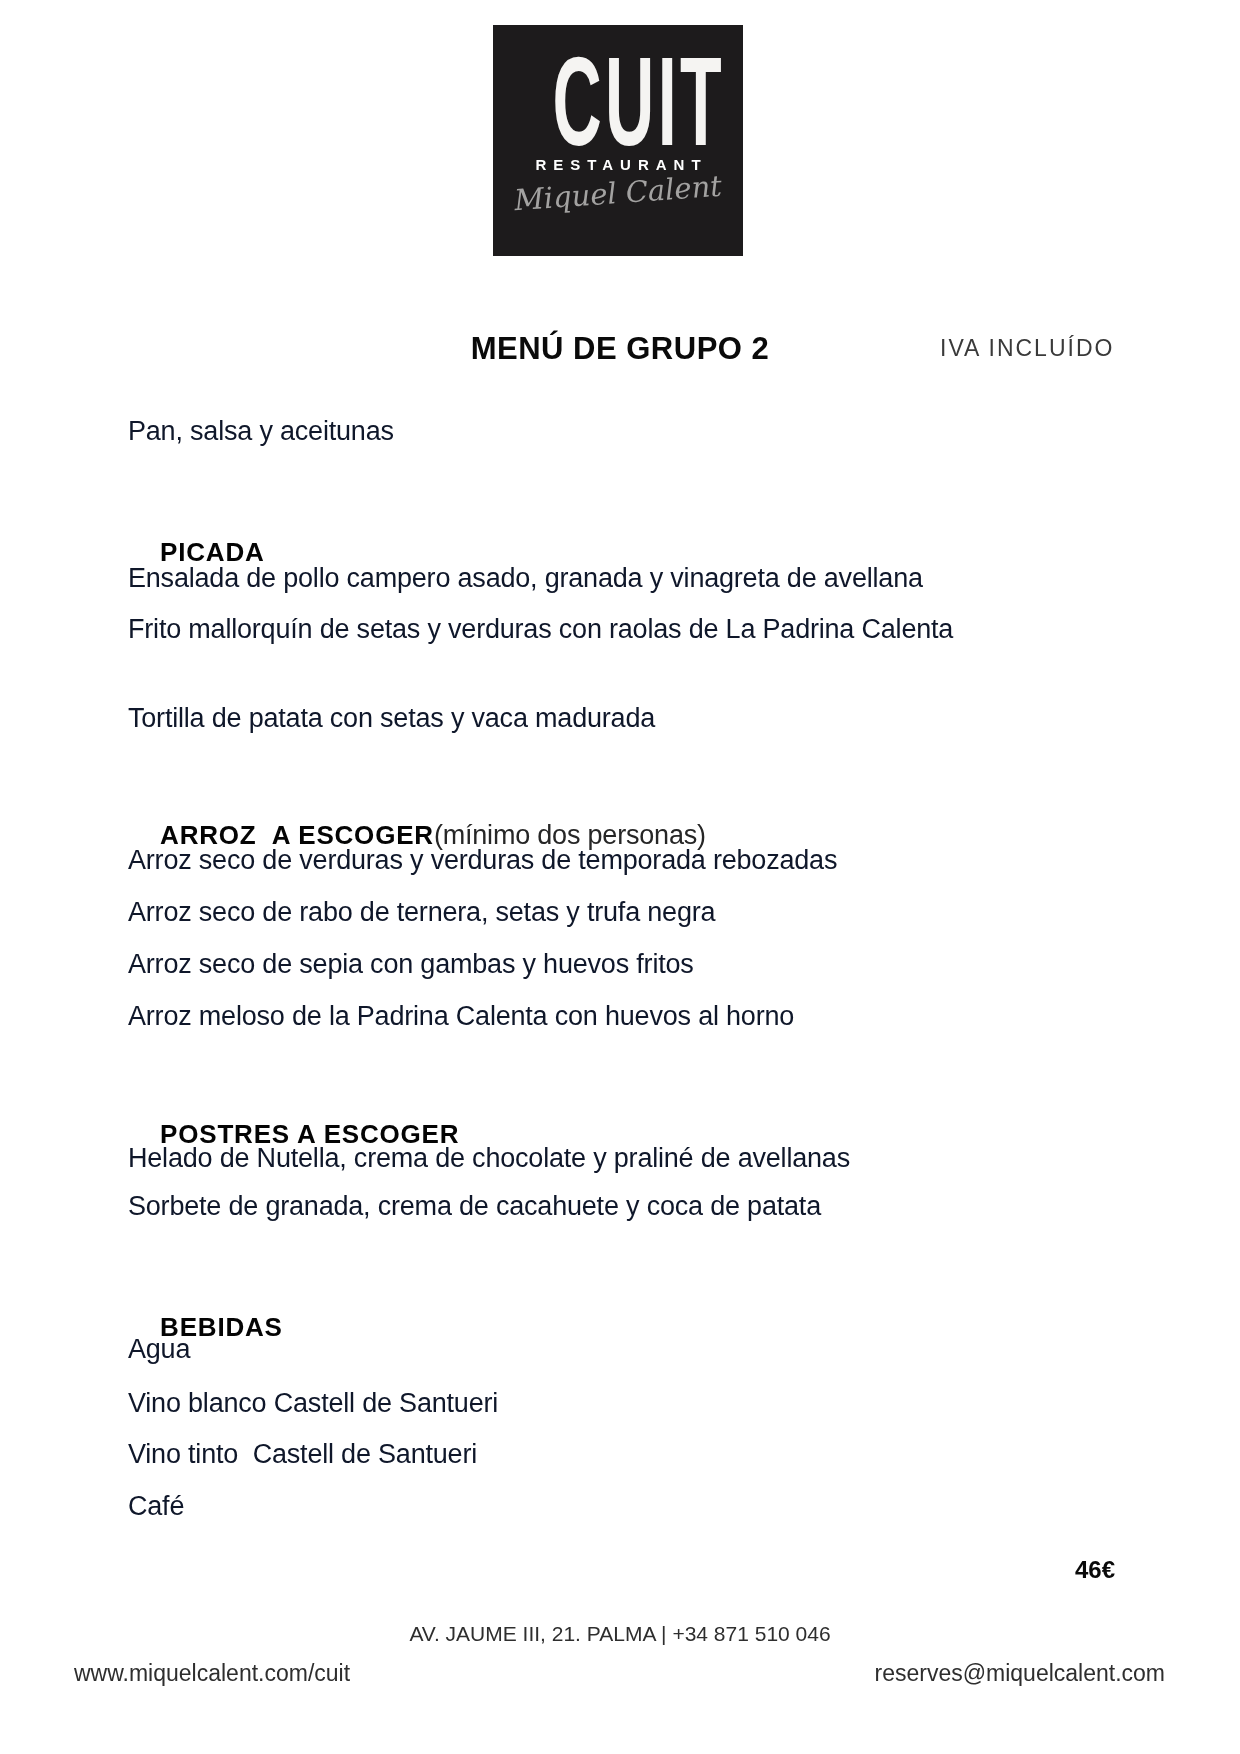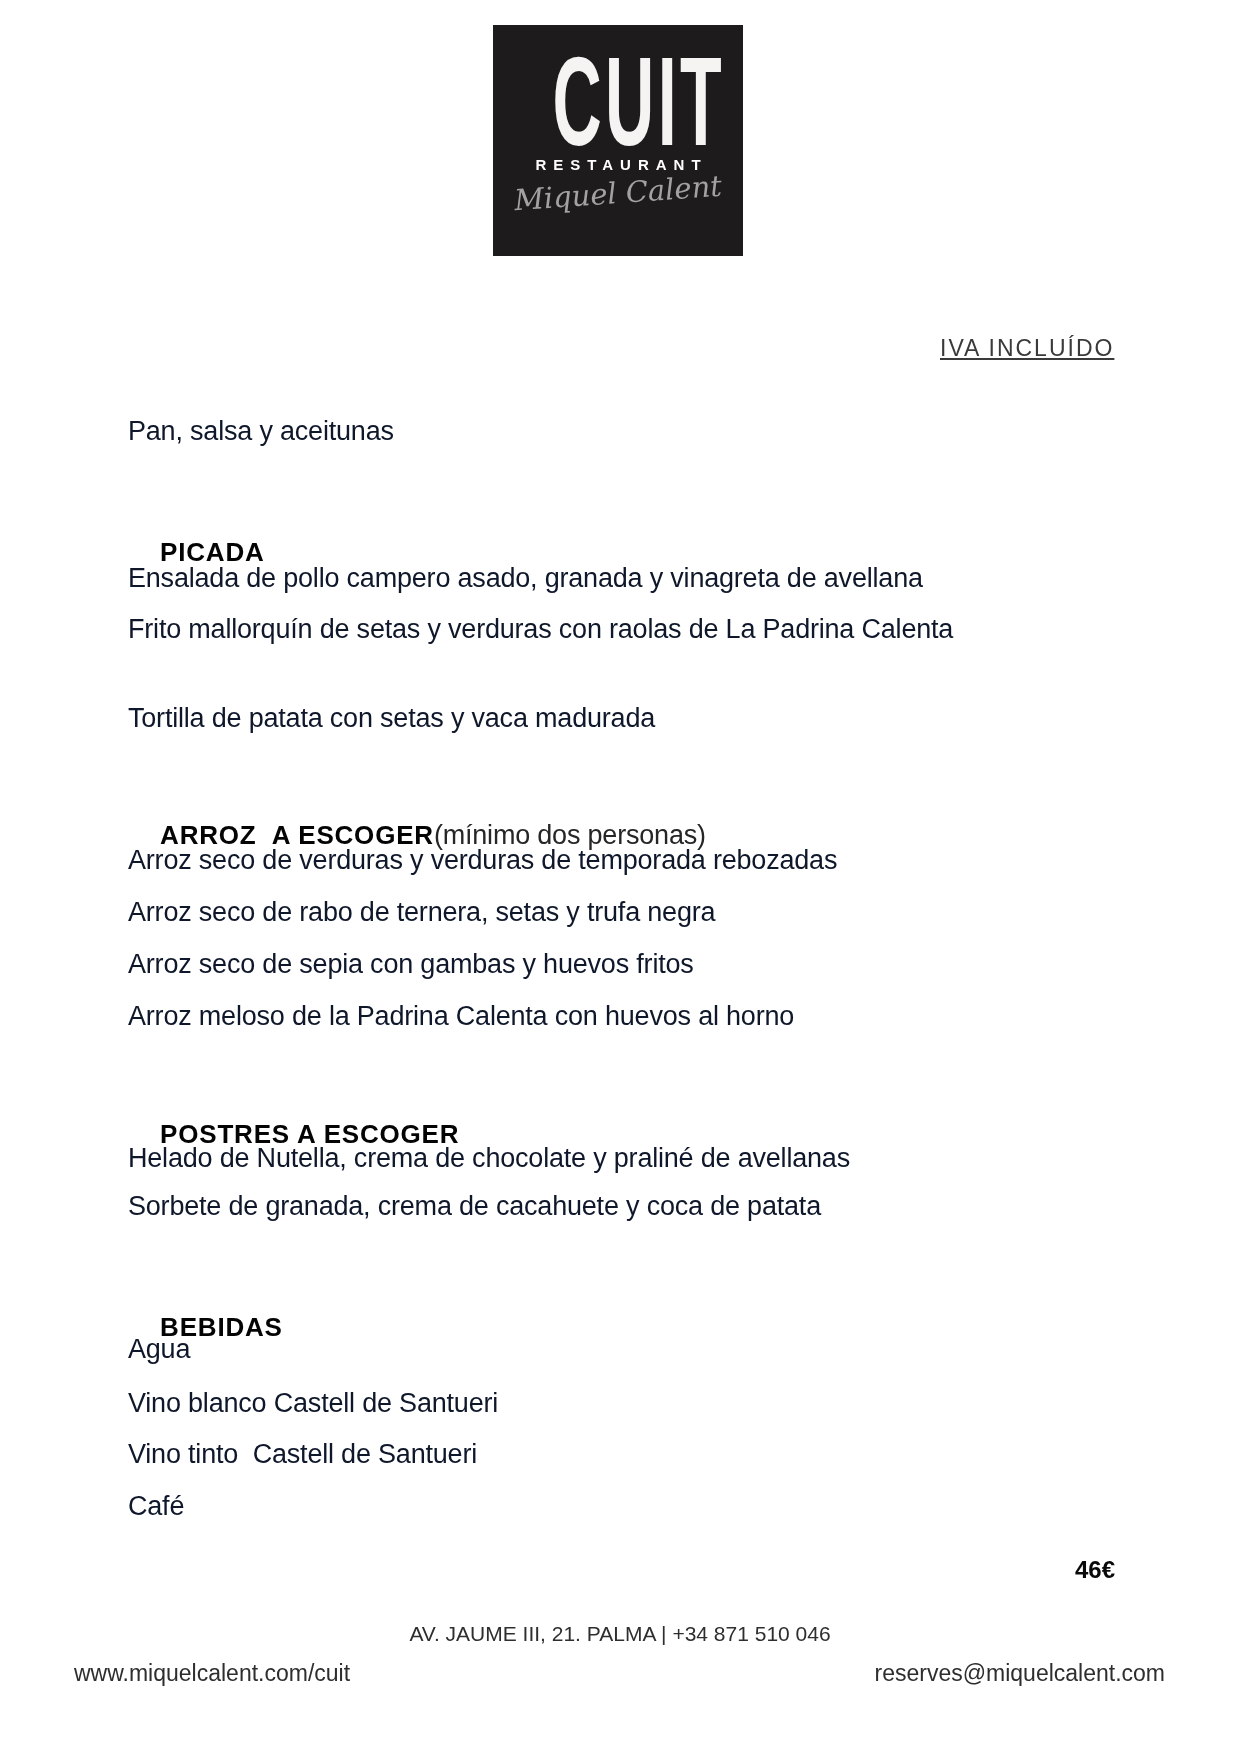--- a/index.html
+++ b/index.html
@@ -30,21 +30,21 @@
   }
 
   
   .title {
     position:absolute; left:0; top:331px; width:1240px; text-align:center;
     font-size:31px; font-weight:700; color:#0a0a0a; letter-spacing:0.5px;
     white-space:pre;
   }
   .iva {
     position:absolute; left:940px; top:335px;
-    font-size:23px; color:#3a3a3a; letter-spacing:2px; white-space:pre;text-decoration:underline;
+    font-size:23px; color:#3a3a3a; letter-spacing:2px; white-space:pre;
   }
 
   
   .line { position:absolute; left:128px; white-space:pre-wrap; }
   .item { font-size:27px; line-height:35px; color:#0f172a; letter-spacing:-0.2px; }
   .wrap { width:840px; }
   .heading { font-size:26px; font-weight:700; color:#040404; letter-spacing:0.8px; line-height:31px; }
   .heading .note { font-weight:400; font-size:27px; letter-spacing:-0.2px; color:#262626; }
 
   
@@ -67,20 +67,21 @@
 <body>
 
 <div class="page">
 
   <div class="logo">
     <div class="logo-brand">CUIT</div>
     <div class="logo-sub">RESTAURANT</div>
     <div class="logo-sign">Miquel Calent</div>
   </div>
 
+  <div class="title">MENÚ DE GRUPO 2</div>
   <div class="iva">IVA INCLUÍDO</div>
 
   <div class="line item" style="top:414px">Pan, salsa y aceitunas</div>
 
   <div class="line heading" style="top:506px">
     <span>PICADA</span>
   </div>
   <div class="line item" style="top:561px">Ensalada de pollo campero asado, granada y vinagreta de avellana</div>
   <div class="line item wrap" style="top:612px">Frito mallorquín de setas y verduras con raolas de La Padrina Calenta</div>
   <div class="line item" style="top:701px">Tortilla de patata con setas y vaca madurada</div>

